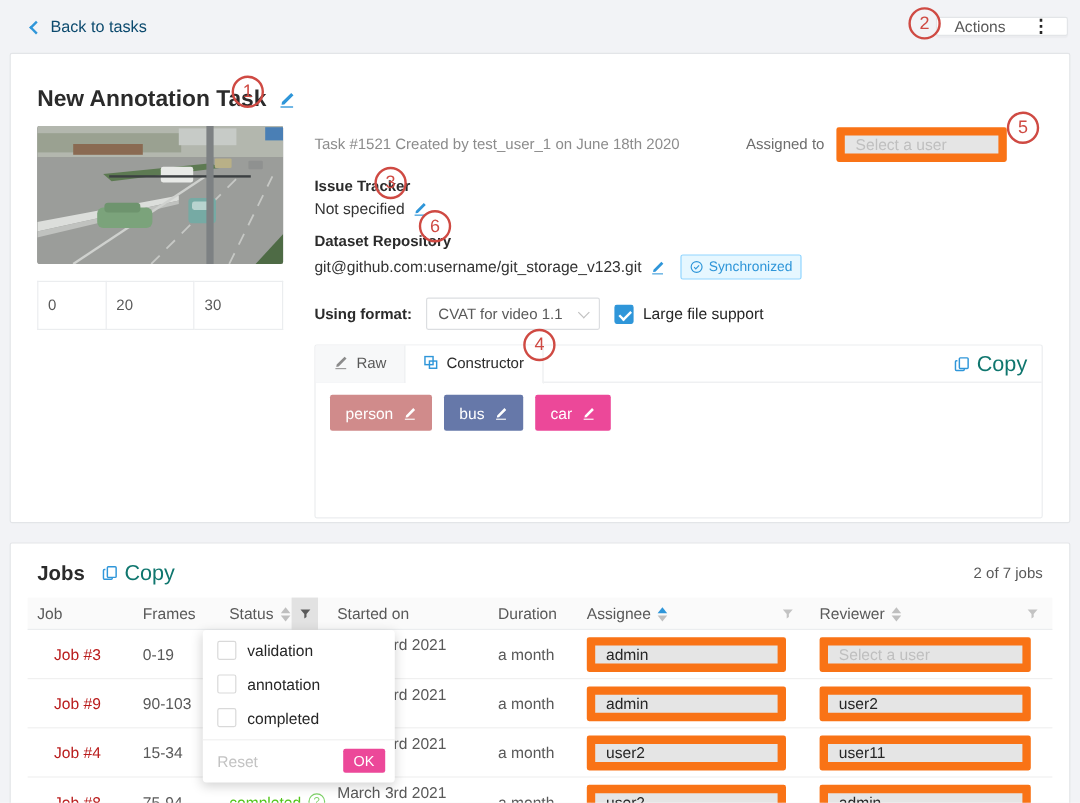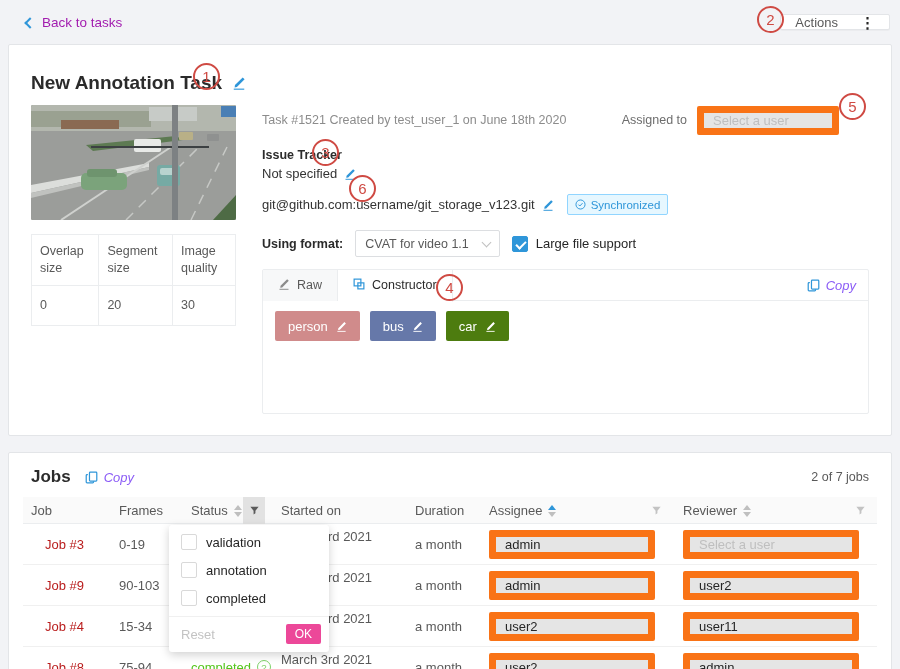--- a/index.html
+++ b/index.html
@@ -6,21 +6,21 @@
   html, body { width: 900px; height: 669px; overflow: hidden; }
   body {
     font-family: "Liberation Sans", sans-serif;
     background: #f2f3f6;
     color: #262626;
     font-size: 13px;
     position: relative;
   }
   
   .topbar { height: 44px; display: flex; align-items: center; justify-content: space-between; padding: 0 10px 0 26px; }
-  .back-link { display: inline-flex; align-items: center; gap: 8px; color: #a21caf; cursor: pointer; font-size: 13.5px; }
+  .back-link { display: inline-flex; align-items: center; gap: 8px; color: #0c4a6e; cursor: pointer; font-size: 13.5px; }
   .chev-left { width: 8px; height: 8px; border-left: 2px solid #2f96d9; border-bottom: 2px solid #2f96d9; transform: rotate(45deg); margin-top: 1px; }
   .actions-btn { background: #fff; border: 1px solid #e3e5e8; border-radius: 2px; height: 16px; padding: 0 14px; display: inline-flex; align-items: center; gap: 22px; color: #595959; font-size: 13px; cursor: pointer; box-shadow: 0 1px 1px rgba(0,0,0,.03); }
   .dots { font-size: 15px; color: #262626; letter-spacing: 0; line-height: 1; font-weight: bold; }
   
   .card { background: #fff; border: 1px solid #e3e5e8; border-radius: 2px; margin: 0 8px; }
   .main-card { padding: 24px 22px 12px; height: 392px; }
   
   .title-row { display: flex; align-items: center; gap: 10px; height: 28px; }
   .task-title { font-size: 19px; font-weight: 700; color: #2b2b2b; }
   .edit-icon { display: inline-flex; cursor: pointer; }
@@ -50,21 +50,21 @@
   .cb.checked { background: #2f96d9; border-color: #2f96d9; }
   .cb.checked::after { content: ""; position: absolute; left: 5px; top: 2px; width: 4px; height: 8px; border-right: 2px solid #fff; border-bottom: 2px solid #fff; transform: rotate(45deg); }
   .cb-row { display: flex; align-items: center; gap: 8px; }
   
   .labels-box { margin-top: 12px; border: 1px solid #ebedef; border-radius: 2px; }
   .tabbar { display: flex; align-items: center; border-bottom: 1px solid #ebedef; height: 31px; padding-right: 12px; }
   .tab { display: inline-flex; align-items: center; gap: 7px; height: 31px; padding: 0 15px; font-size: 12.5px; color: #595959; cursor: pointer; background: #f7f8f9; border-right: 1px solid #ebedef; }
   .tab.active { background: #fff; color: #2b2b2b; margin-bottom: -1px; height: 32px; border-bottom: 1px solid #fff; position: relative; }
   .tab .t-icon svg { fill: #8c8c8c; }
   .tab.active .t-icon svg { fill: #2f96d9; }
-  .copy-link { margin-left: auto; display: inline-flex; align-items: center; gap: 6px; color: #8b5cf6; font-size: 13px; cursor: pointer; font-style: italic; }
+  .copy-link { margin-left: auto; display: inline-flex; align-items: center; gap: 6px; color: #0f766e; font-size: 18px; cursor: pointer; }
   .copy-link svg { stroke: #2f96d9; }
   .labels-content { padding: 10px 12px; height: 112px; display: flex; align-items: flex-start; gap: 10px; }
   .add-label-btn { display: inline-flex; align-items: center; gap: 8px; border: 1px solid #d9d9d9; border-radius: 2px; background: #fff; height: 30px; padding: 0 11px; font-size: 13px; color: #3a3a3a; cursor: pointer; }
   .label-tag { display: inline-flex; align-items: center; gap: 8px; height: 30px; padding: 0 13px; border-radius: 2px; color: #fff; font-size: 13px; cursor: pointer; }
   .label-tag .edit-icon svg { fill: #fff; }
   
   .jobs-card { margin-top: 16px; padding: 14px 14px 0; height: 240px; position: relative; }
   .jobs-header { display: flex; align-items: center; padding: 0 8px; }
   .jobs-title { font-size: 17px; font-weight: 700; color: #2b2b2b; margin-right: 14px; }
   .jobs-count { margin-left: auto; color: #595959; font-size: 12.5px; }
@@ -147,25 +147,20 @@
           <rect x="103" y="34" width="27" height="13" rx="2" fill="#e8eae7"></rect>
           <rect x="148" y="27" width="14" height="8" rx="1" fill="#b9b087"></rect>
           <rect x="176" y="29" width="12" height="7" rx="1" fill="#8f9190"></rect>
           <rect x="60" y="41" width="118" height="2" fill="#3c4042"></rect>
           <rect x="141" y="0" width="6" height="115" fill="#7d8183"></rect>
           <polygon points="182,115 205,90 205,115" fill="#4e6b45"></polygon>
         </svg>
       </div>
       <table class="params-table">
         <tbody>
-            <tr>
-          <th>Overlap size</th>
-          <th>Segment size</th>
-          <th>Image quality</th>
-        </tr>
         <tr>
           <td>0</td>
           <td>20</td>
           <td>30</td>
         </tr>
       </tbody>
         </table>
     </div>
 
     <div class="right-col">
@@ -184,20 +179,21 @@
           <span class="edit-icon">
             <svg width="12" height="12" viewBox="0 0 16 16">
                 <path d="M12.2 1.6l2.2 2.2L5.6 12.6 3 13l.4-2.6 8.8-8.8z"></path>
                 <rect x="2" y="14.4" width="12" height="1.3"></rect>
               </svg>
           </span>
         </div>
       </div>
 
       <div class="section">
+        <div class="section-label">Dataset Repository</div>
         <div class="section-value">
           <span>git@github.com:username/git_storage_v123.git</span>
           <span class="edit-icon">
             <svg width="12" height="12" viewBox="0 0 16 16">
                 <path d="M12.2 1.6l2.2 2.2L5.6 12.6 3 13l.4-2.6 8.8-8.8z"></path>
                 <rect x="2" y="14.4" width="12" height="1.3"></rect>
               </svg>
           </span>
           <span class="sync-badge">
             <svg width="11" height="11" viewBox="0 0 16 16">
@@ -261,21 +257,21 @@
           </span>
           <span class="label-tag" style="background-color: rgb(102, 120, 169);">
             <span>bus</span>
             <span class="edit-icon">
                 <svg width="11" height="11" viewBox="0 0 16 16">
                   <path d="M12.2 1.6l2.2 2.2L5.6 12.6 3 13l.4-2.6 8.8-8.8z"></path>
                   <rect x="2" y="14.4" width="12" height="1.3"></rect>
                 </svg>
               </span>
           </span>
-          <span class="label-tag" style="background-color: #4d7c0f; text-align: right;">
+          <span class="label-tag" style="background-color: #ec4899; text-align: right;">
             <span>car</span>
             <span class="edit-icon">
                 <svg width="11" height="11" viewBox="0 0 16 16">
                   <path d="M12.2 1.6l2.2 2.2L5.6 12.6 3 13l.4-2.6 8.8-8.8z"></path>
                   <rect x="2" y="14.4" width="12" height="1.3"></rect>
                 </svg>
               </span>
           </span>
         </div>
       </div>

